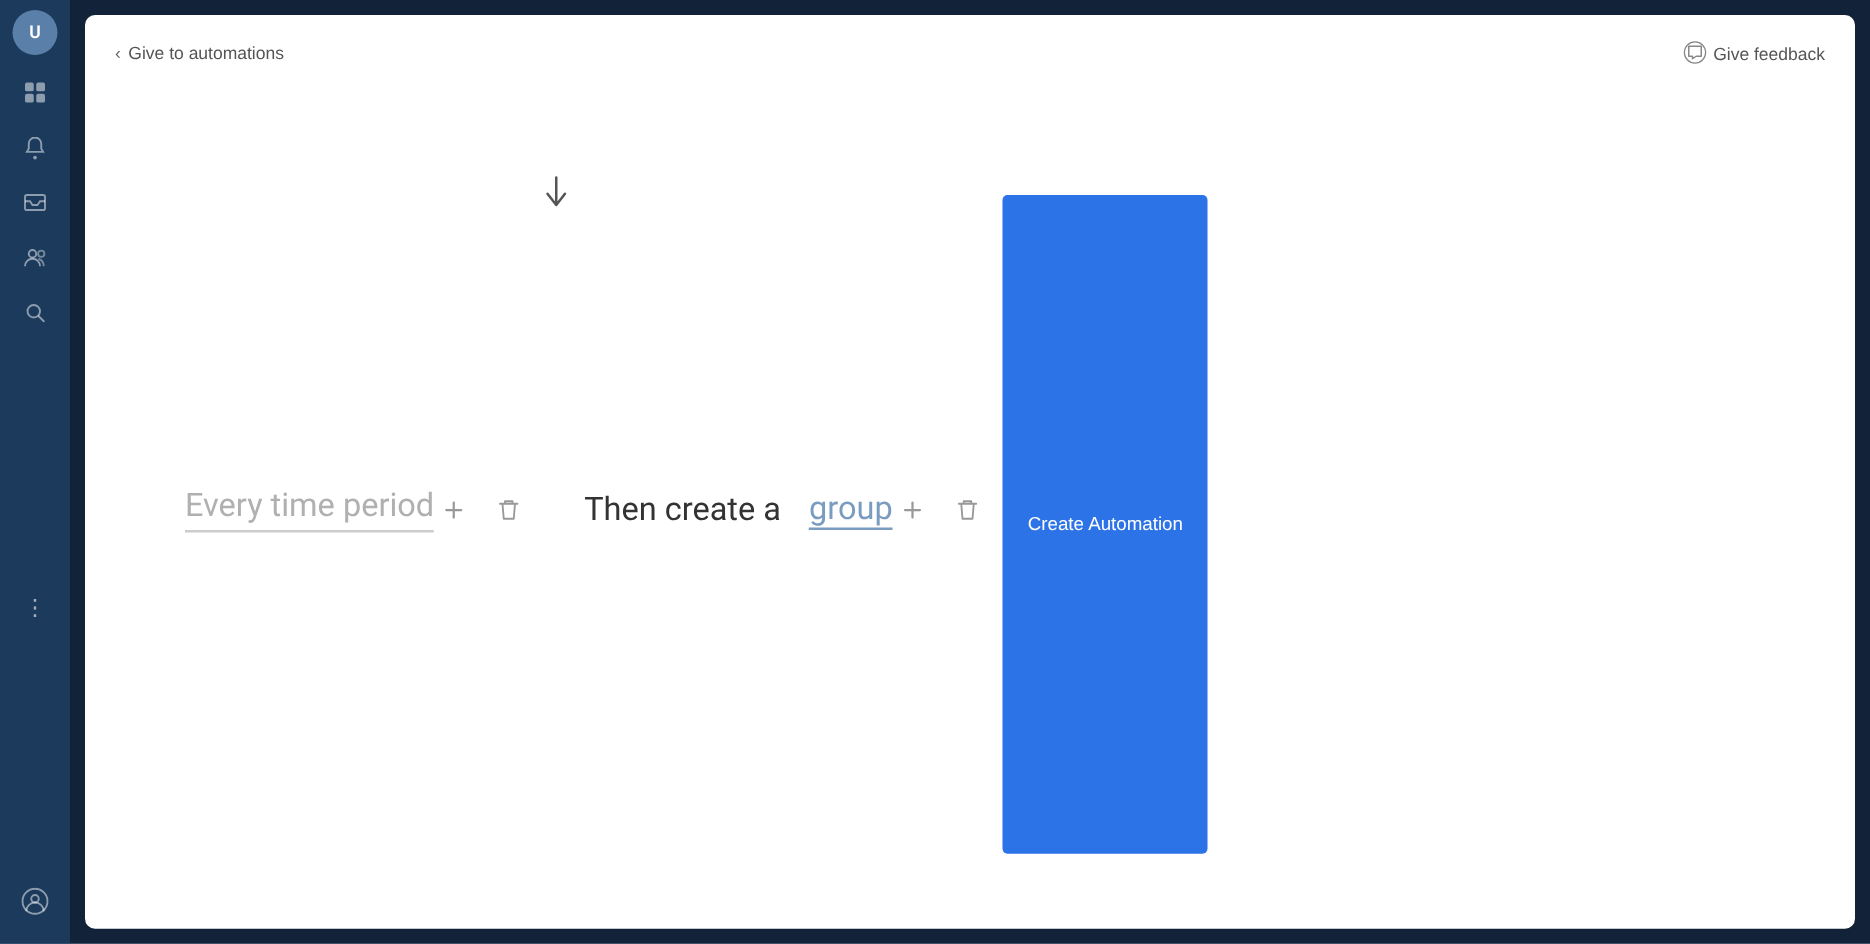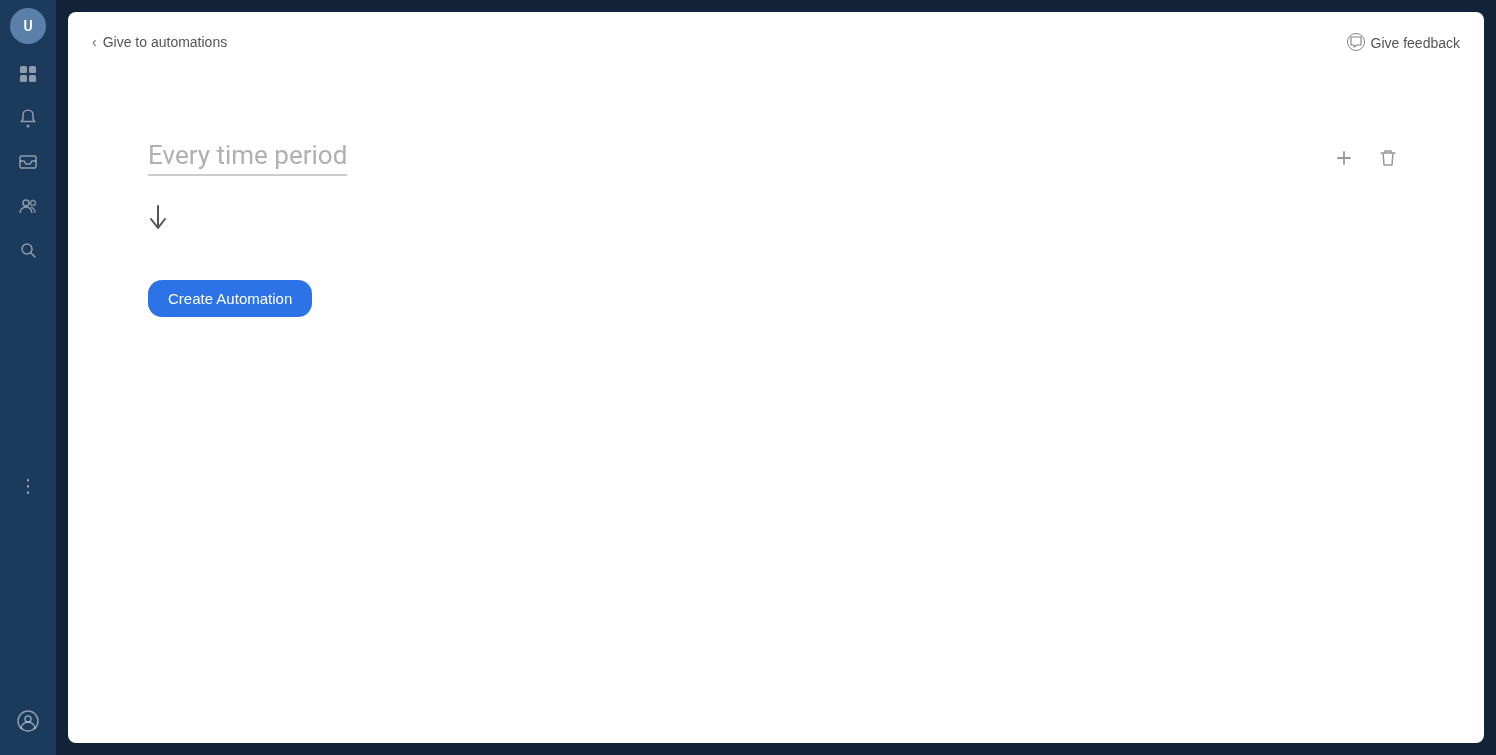--- a/index.html
+++ b/index.html
@@ -134,21 +134,20 @@
       justify-content: center;
       font-size: 10px;
       color: #888;
     }
 
     
     .modal-body {
       flex: 1;
       padding: 60px 80px;
       display: flex;
-      flex-direction: column;
       gap: 12px;
     }
 
     
     .automation-row {
       display: flex;
       align-items: center;
       justify-content: space-between;
       padding: 8px 0;
     }
@@ -203,21 +202,21 @@
       cursor: pointer;
     }
 
     
     .create-automation-btn {
       margin-top: 24px;
       padding: 10px 20px;
       background: #2d73e8;
       color: white;
       border: none;
-      border-radius: 14px;
+      border-radius: 4px;
       font-size: 15px;
       font-weight: 500;
       cursor: pointer;
       width: fit-content;
     }
   </style>
 </head>
 <body>
 
 <div class="sidebar">
@@ -301,18 +300,37 @@
           </button>
         </div>
       </div>
 
       <div class="arrow-down">
         <svg width="20" height="28" viewBox="0 0 20 28" fill="none">
           <path d="M10 2v20M3 15l7 9 7-9" stroke="#555" stroke-width="2" stroke-linecap="round" stroke-linejoin="round"></path>
         </svg>
       </div>
 
+      <div class="automation-row">
+        <div class="action-row-text">
+          <span>Then create a</span>
+          <span>&nbsp;</span>
+          <span class="action-link">group</span>
+        </div>
+        <div class="row-actions">
+          <button class="action-btn">
+            <svg width="18" height="18" viewBox="0 0 18 18" fill="none">
+              <path d="M9 3v12M3 9h12" stroke="#999" stroke-width="1.8" stroke-linecap="round"></path>
+            </svg>
+          </button>
+          <button class="action-btn">
+            <svg width="16" height="18" viewBox="0 0 16 18" fill="none">
+              <path d="M1 4h14M5 4V2h6v2M3 4l1 12h8l1-12" stroke="#999" stroke-width="1.5" stroke-linecap="round" stroke-linejoin="round"></path>
+            </svg>
+          </button>
+        </div>
+      </div>
 
       <button class="create-automation-btn">Create Automation</button>
 
     </div>
   </div>
 </div>
 
 </body></html>

